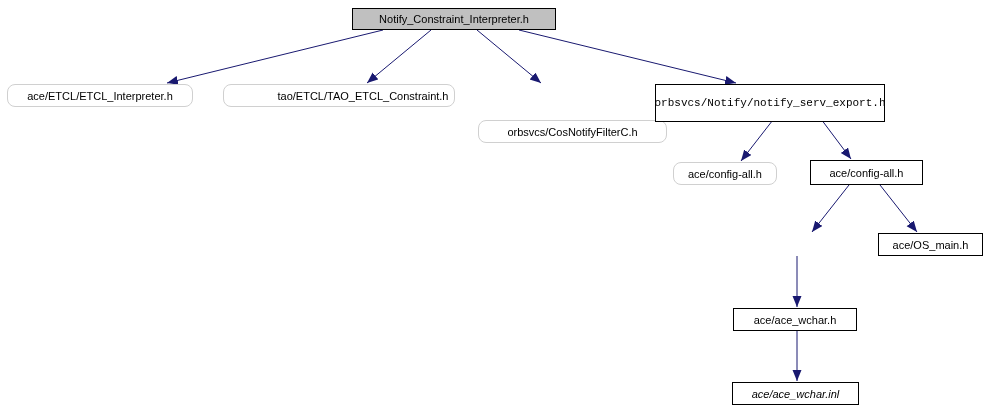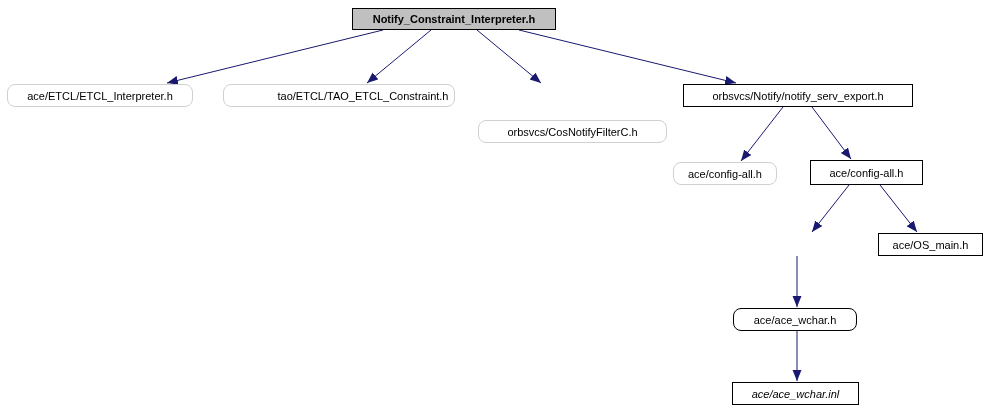--- a/index.html
+++ b/index.html
@@ -31,21 +31,20 @@
     font-size: 11px;
     color: var(--text, #000000);
     background: var(--node-fill, #ffffff);
     border: 1px solid var(--border-strong, #000000);
     z-index: 2;
     cursor: default;
   }
   .node.root {
     background: var(--root-fill, #c0c0c0);
     border-color: var(--border-strong, #000000);
-    font-weight: bold;
   }
   .node.linked {
     border-color: var(--border-strong, #000000);
     cursor: pointer;
   }
   .node.muted {
     border-color: var(--border-muted, #d0d0d0);
     border-radius: 8px;
   }
   .edge-layer line {
@@ -72,19 +71,19 @@
       <line x1="812" y1="107" x2="851" y2="159" marker-end="url(#arrowhead)"></line>
       <line x1="849" y1="185" x2="812" y2="232" marker-end="url(#arrowhead)"></line>
       <line x1="880" y1="185" x2="917" y2="232" marker-end="url(#arrowhead)"></line>
       <line x1="797" y1="256" x2="797" y2="307" marker-end="url(#arrowhead)"></line>
       <line x1="797" y1="331" x2="797" y2="381" marker-end="url(#arrowhead)"></line>
     </svg>
 <div class="node root" style="left: 352px; top: 8px; width: 204px; height: 22px;">Notify_Constraint_Interpreter.h</div>
     <div class="node muted" style="left: 7px; top: 84px; width: 186px; height: 23px;">ace/ETCL/ETCL_Interpreter.h</div>
     <div class="node muted" style="left: 223px; top: 84px; width: 232px; height: 23px; padding-left: 48px;">tao/ETCL/TAO_ETCL_Constraint.h</div>
     <div class="node muted" style="left: 478px; top: 84px; width: 189px; height: 23px; margin-top: 36px;">orbsvcs/CosNotifyFilterC.h</div>
-    <div class="node linked" style="left: 683px; top: 84px; width: 230px; height: 23px;">orbsvcs/Notify/notify_serv_export.h</div>
+    <div class="node linked" style="left: 655px; top: 84px; width: 230px; height: 38px; font-family: Liberation Mono, monospace;">orbsvcs/Notify/notify_serv_export.h</div>
     <div class="node muted" style="left: 673px; top: 162px; width: 104px; height: 23px;">ace/config-all.h</div>
     <div class="node linked" style="left: 810px; top: 160px; width: 113px; height: 25px;">ace/config-all.h</div>
     <div class="node linked" style="left: 878px; top: 233px; width: 105px; height: 23px;">ace/OS_main.h</div>
-    <div class="node linked" style="left: 733px; top: 308px; width: 124px; height: 23px; border-radius: 8px;">ace/ace_wchar.h</div>
+    <div class="node linked" style="left: 733px; top: 308px; width: 124px; height: 23px;">ace/ace_wchar.h</div>
     <div class="node linked" style="left: 732px; top: 382px; width: 127px; height: 23px; font-style: italic;">ace/ace_wchar.inl</div>
   </div>
 
 </body></html>

